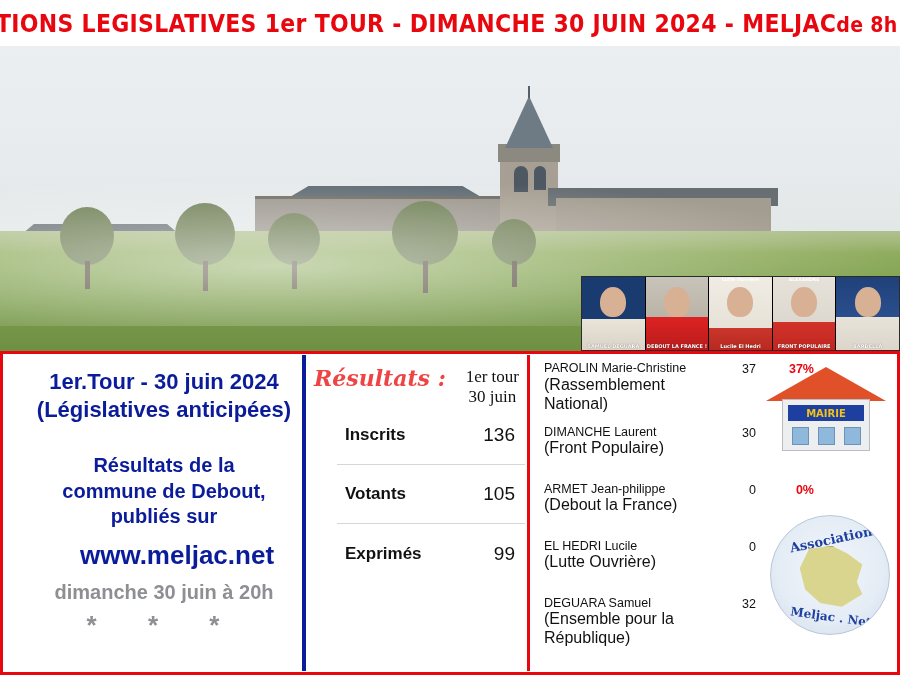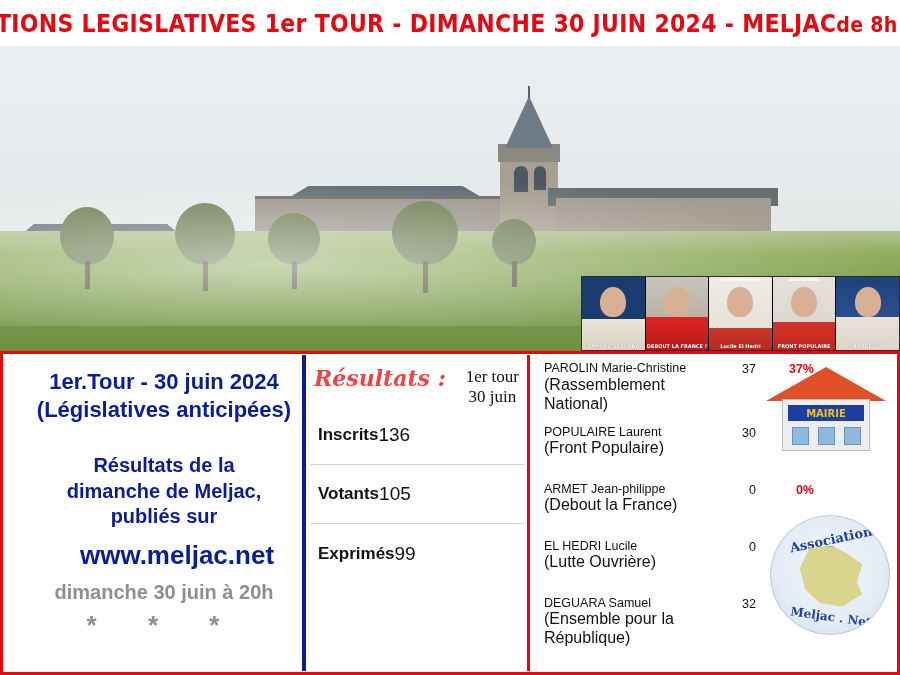--- a/index.html
+++ b/index.html
@@ -238,24 +238,25 @@
   .mid-sub {
     text-align: center;
     font-size: 17px;
     color: #111;
     line-height: 1.15;
     padding-top: 2px;
   }
   .mid-row {
     display: flex;
     align-items: center;
-    justify-content: flex-start;
+    justify-content: space-between;
     padding: 0 10px 0 8px;
     height: 59px;
     border-bottom: 1px solid #d6d6d6;
+    margin-left: 27px;
   }
   .mid-row:last-child { border-bottom: none; }
   .mid-label { font-size: 17px; font-weight: bold; color: #111; font-family: "Liberation Sans", sans-serif; }
   .mid-value { font-size: 19px; color: #111; font-family: "Liberation Sans", sans-serif; }
   .mid-row.highlight .mid-label,
   .mid-row.highlight .mid-value { color: #e8070f; }
   .mid-row.highlight .mid-label { text-align: center; line-height: 1.15; }
 
   
   .candpanel {
@@ -416,21 +417,21 @@
   </div>
 
   <div class="bottom">
     <div class="redframe"></div>
 
     <div class="leftpanel">
       <div class="lp-l1">1er.Tour - 30 juin 2024</div>
       <div class="lp-l2">(Législatives anticipées)</div>
       <div class="lp-l3">
         <div>Résultats de la</div>
-        <div>dimanche de Meljac,</div>
+        <div>commune de Debout,</div>
         <div>publiés sur</div>
       </div>
       <div class="lp-url">www.meljac.net</div>
       <div class="lp-l5">dimanche 30 juin à 20h</div>
       <div class="lp-stars">*  *  *</div>
     </div>
 
     <div class="vdivider-blue"></div>
     <div class="vdivider-red"></div>
 
@@ -461,21 +462,21 @@
       <div class="cand">
         <div class="cand-info">
           <div class="cand-name">PAROLIN Marie-Christine</div>
           <div class="cand-party">(Rassemblement National)</div>
         </div>
         <div class="cand-votes">37</div>
         <div class="cand-pct">37%</div>
       </div>
       <div class="cand">
         <div class="cand-info">
-          <div class="cand-name">POPULAIRE Laurent</div>
+          <div class="cand-name">DIMANCHE Laurent</div>
           <div class="cand-party">(Front Populaire)</div>
         </div>
         <div class="cand-votes">30</div>
         <div class="cand-pct">30 %</div>
       </div>
       <div class="cand">
         <div class="cand-info">
           <div class="cand-name">ARMET Jean-philippe</div>
           <div class="cand-party">(Debout la France)</div>
         </div>

